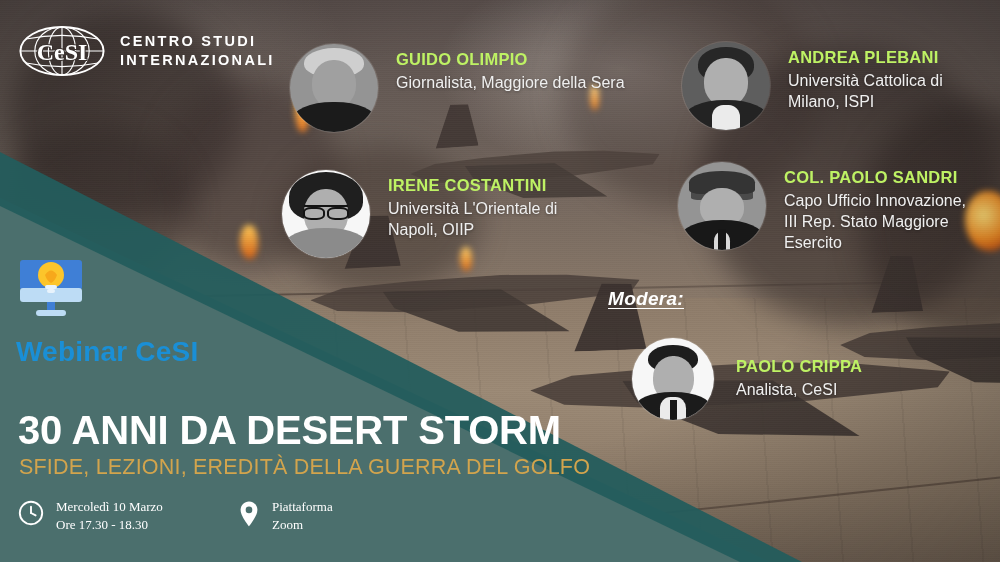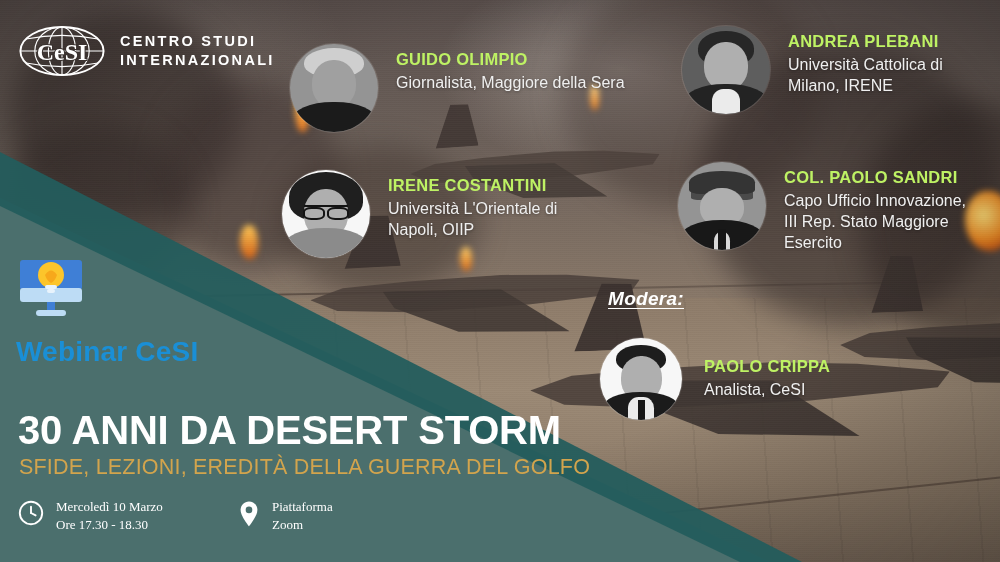--- a/index.html
+++ b/index.html
@@ -179,25 +179,25 @@
   .sp-name {
     color:#bef264; font-weight:700; font-size:16.5px;
     letter-spacing:.25px; margin-bottom:4px; white-space:nowrap;
   }
   .sp-role {
     color:#efefef; font-size:16px; line-height:1.30; font-weight:400;
     text-shadow:0 1px 3px rgba(0,0,0,.35);
   }
 
   #sp-olimpio   { left:290px; top:44px; }
-  #sp-plebani   { left:682px; top:26px; }
+  #sp-plebani   { left:682px; top:42px; }
   #sp-costantini{ left:282px; top:170px; }
   #sp-sandri    { left:678px; top:162px; }
 
-  #sp-crippa { left:600px; top:338px; align-items:center; gap:22px;justify-content:flex-end; }
+  #sp-crippa { left:632px; top:338px; align-items:center; gap:22px;justify-content:flex-end; }
   #sp-crippa .avatar { width:82px; height:82px; }
   #sp-crippa .sp-text { padding-top:0; }
 
   .modera {
     position:absolute; left:608px; top:288px;
     color:#fff; font-weight:700; font-style:italic; font-size:19px;
     text-decoration:underline; text-underline-offset:3px;
     letter-spacing:.3px;
   }
 
@@ -317,21 +317,21 @@
     <div class="avatar bg-dark">
       <div class="hair"></div>
       <div class="skin"></div>
       <div class="shoulders"></div>
       <div class="shirt"></div>
     </div>
     <div class="sp-text">
       <div class="sp-name">ANDREA PLEBANI</div>
       <div class="sp-role">
         <div>Università Cattolica di</div>
-        <div>Milano, IRENE</div>
+        <div>Milano, ISPI</div>
       </div>
     </div>
   </div>
 
   <div class="speaker" id="sp-costantini">
     <div class="avatar bg-light">
       <div class="hair" style="background:#262321;left:8%;top:2%;width:84%;height:56%;border-radius:50% 50% 38% 38%"></div>
       <div class="skin" style="top:22%"></div>
       <div class="glasses"></div>
       <div class="shoulders" style="background:#8e8a85"></div>

